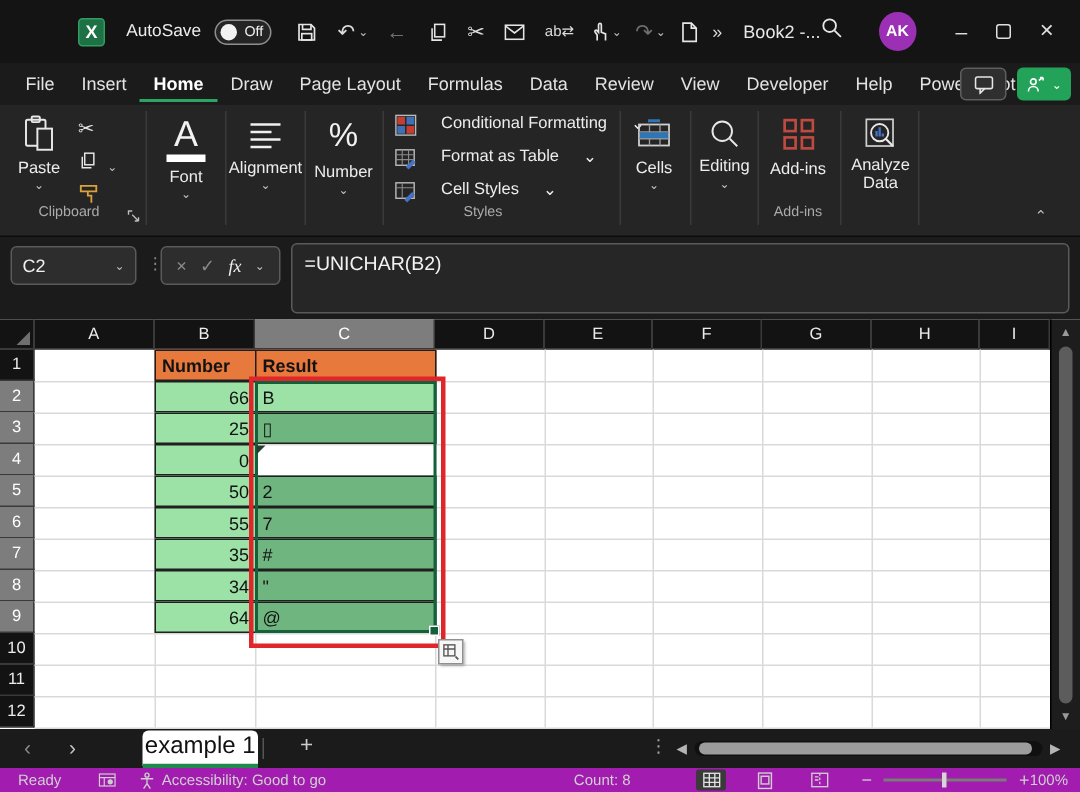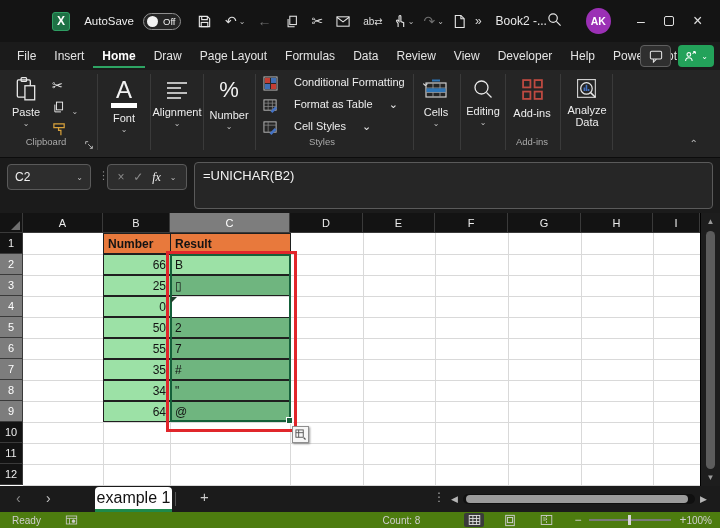--- a/index.html
+++ b/index.html
@@ -86,21 +86,21 @@
   .sheettab { position:absolute; left:95px; top:1px; height:25px; width:77px; background:#ffffff; border-radius:4px 4px 0 0; border-bottom:3px solid #1E8A4C; color:#111; font-size:16px; display:flex; align-items:center; justify-content:center; cursor:pointer; }
   .tabdiv { position:absolute; left:175px; top:6px; width:1px; height:14px; background:#555; }
   .addsheet { position:absolute; left:200px; top:2px; font-size:15px; color:#cccccc; cursor:pointer; }
   .sheetdots { position:absolute; left:433px; top:4px; font-size:12px; color:#a5a5a5; cursor:pointer; }
   .hscroll-left { position:absolute; left:451px; top:8px; font-size:9px; color:#b5b5b5; cursor:pointer; }
   .hscroll-right { position:absolute; left:700px; top:8px; font-size:9px; color:#b5b5b5; cursor:pointer; }
   .htrack { position:absolute; left:463px; top:8px; width:232px; height:10px; background:#101010; border-radius:5px; }
   .hthumb { position:absolute; left:3px; top:1px; width:222px; height:8px; background:#9c9c9c; border-radius:4px; cursor:grab; }
 
   
-  .statusbar { position:absolute; left:0; top:512px; width:720px; height:16px; background:#4d7c0f; display:flex; align-items:center; color:#cfcfcf; font-size:10px; }
+  .statusbar { position:absolute; left:0; top:512px; width:720px; height:16px; background:#a21caf; display:flex; align-items:center; color:#cfcfcf; font-size:10px; }
   .sb-item { display:flex; align-items:center; gap:4px; }
   .viewbtn { width:20px; height:14px; display:flex; align-items:center; justify-content:center; cursor:pointer; }
   .viewbtn.on { background:#3a3a3a; border-radius:2px; }
   .zoomtrack { width:82px; height:2px; background:#7a7a7a; position:relative; cursor:pointer; }
   .zoomhandle { position:absolute; left:39px; top:-4px; width:3px; height:10px; background:#d6d6d6; }
 </style>
 </head>
 <body>
 
 <div class="app">
@@ -473,20 +473,27 @@
 
   <div class="statusbar">
     <span style="margin-left:12px">Ready</span>
     <div class="sb-item" style="margin-left:24px">
       <svg width="13" height="12" viewBox="0 0 16 15" fill="none" stroke="#cfcfcf" stroke-width="1">
           <rect x="1.5" y="2.5" width="13" height="10"></rect>
           <path d="M1.5 5.5h13M5.5 5.5v7"></path>
           <circle cx="10.5" cy="9" r="1.7" fill="#cfcfcf"></circle>
         </svg>
     </div>
+    <div class="sb-item" style="margin-left:14px">
+      <svg width="12" height="13" viewBox="0 0 16 16" fill="none" stroke="#cfcfcf" stroke-width="1.2">
+          <circle cx="8" cy="3" r="1.8"></circle>
+          <path d="M2.5 6.2h11M8 6.2v4.3M8 10.5l-3 4.5M8 10.5l3 4.5"></path>
+        </svg>
+      <span>Accessibility: Good to go</span>
+    </div>
     <span style="margin-left:auto">Count: 8</span>
     <div class="viewbtn on" style="margin-left:44px">
       <svg width="13" height="12" viewBox="0 0 16 14" fill="none" stroke="#e2e2e2" stroke-width="1.1">
           <rect x="1.5" y="1.5" width="13" height="11"></rect>
           <path d="M1.5 5.2h13M1.5 8.9h13M6 1.5v11M10.5 1.5v11"></path>
         </svg>
     </div>
     <div class="viewbtn" style="margin-left:16px">
       <svg width="12" height="13" viewBox="0 0 14 15" fill="none" stroke="#cfcfcf" stroke-width="1.1">
           <rect x="2" y="1.5" width="10" height="12"></rect>

